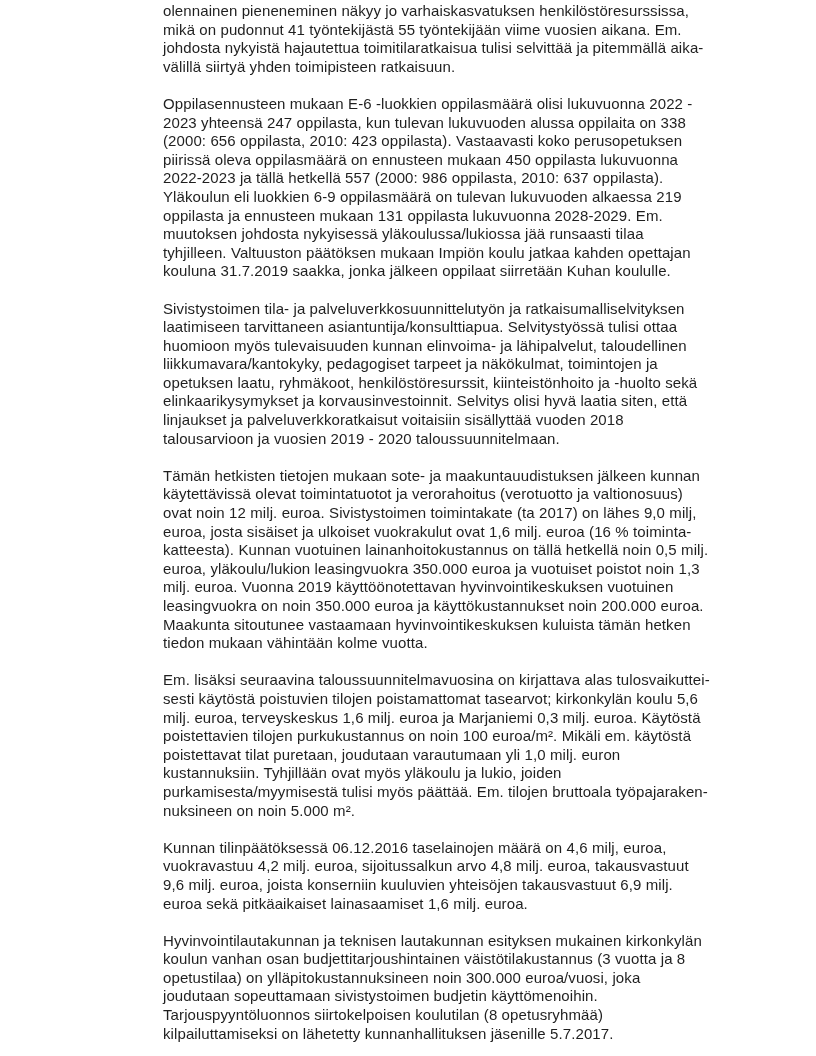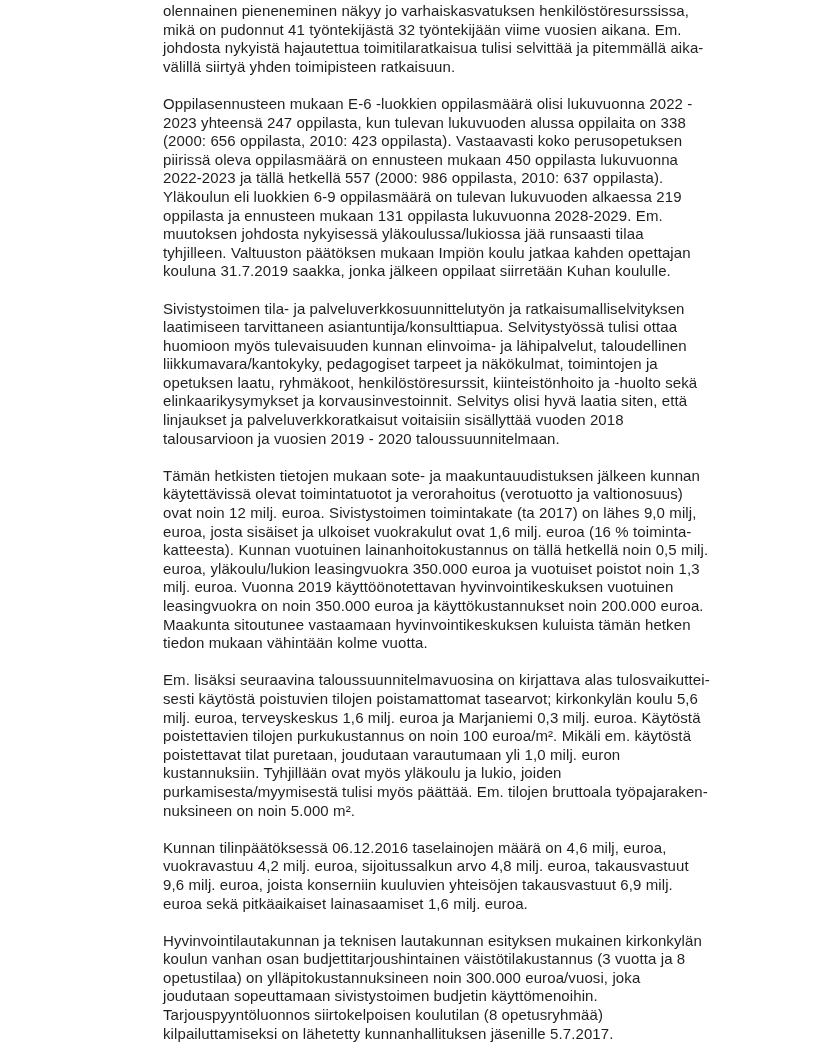--- a/index.html
+++ b/index.html
@@ -40,21 +40,21 @@
   .doc-paragraph:last-child {
     margin-bottom: 16px;
   }
 </style>
 </head>
 <body>
 
 <div class="doc-page">
   <div class="doc-body" id="doc-body" style="color: rgb(31, 31, 31);">
       <p class="doc-paragraph">olennainen pieneneminen näkyy jo varhaiskasvatuksen henkilöstöresurssissa,
-mikä on pudonnut 41 työntekijästä 32 työntekijään viime vuosien aikana. Em.
+mikä on pudonnut 41 työntekijästä 55 työntekijään viime vuosien aikana. Em.
 johdosta nykyistä hajautettua toimitilaratkaisua tulisi selvittää ja pitemmällä aika-
 välillä siirtyä yhden toimipisteen ratkaisuun.</p>
       <p class="doc-paragraph">Oppilasennusteen mukaan E-6 -luokkien oppilasmäärä olisi lukuvuonna 2022 -
 2023 yhteensä 247 oppilasta, kun tulevan lukuvuoden alussa oppilaita on 338
 (2000: 656 oppilasta, 2010: 423 oppilasta). Vastaavasti koko perusopetuksen
 piirissä oleva oppilasmäärä on ennusteen mukaan 450 oppilasta lukuvuonna
 2022-2023 ja tällä hetkellä 557 (2000: 986 oppilasta, 2010: 637 oppilasta).
 Yläkoulun eli luokkien 6-9 oppilasmäärä on tulevan lukuvuoden alkaessa 219
 oppilasta ja ennusteen mukaan 131 oppilasta lukuvuonna 2028-2029. Em.
 muutoksen johdosta nykyisessä yläkoulussa/lukiossa jää runsaasti tilaa

